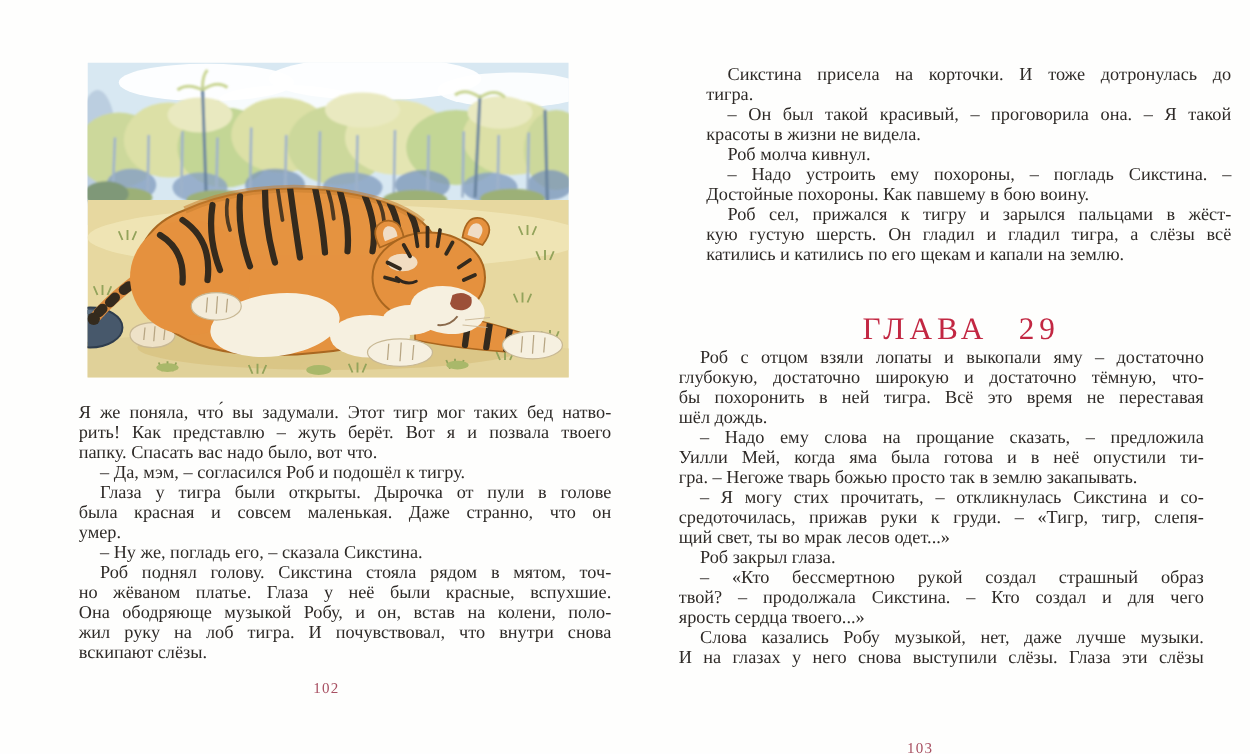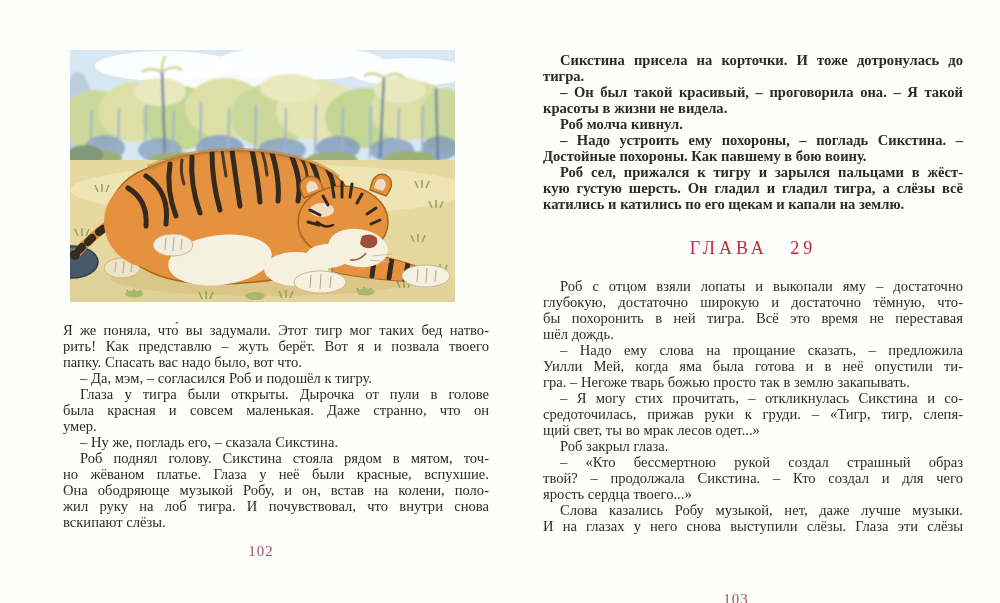--- a/index.html
+++ b/index.html
@@ -8,31 +8,31 @@
     font-family:"Liberation Serif","DejaVu Serif",serif;
     overflow:hidden;
   }
   .illo{position:absolute;left:70px;top:50px;width:385px;height:252px;}
   .illo svg{display:block;width:100%;height:100%;}
   .textblock{position:absolute;color:#2e2a27;font-size:14.6px;line-height:16px;}
   .textblock .line{text-align:justify;text-align-last:justify;height:16px;white-space:normal;}
   .textblock .line.last{text-align-last:left;}
   .textblock .line.indent{text-indent:17px;}
   .left-text{left:63px;top:322px;width:426px;}
-  .right-text-1{left:543px;top:52px;width:420px;font-weight:bold;}
+  .right-text-1{left:565px;top:52px;width:420px;}
   .right-text-2{left:543px;top:278px;width:420px;}
   .chapter{
-    position:absolute;left:543px;top:231px;width:420px;margin:0;
-    text-align:center;font-weight:400;font-size:18px;line-height:34px;
+    position:absolute;left:543px;top:231px;width:420px;margin:16px;
+    text-align:center;font-weight:400;font-size:25px;line-height:34px;
     letter-spacing:4px;word-spacing:14px;color:#c22742;
     font-family:"Liberation Serif","DejaVu Serif",serif;
   }
   .pagenum{
     position:absolute;top:543px;transform:translateX(-50%);
-    font-size:15px;letter-spacing:1px;color:#a85062;
+    font-size:12px;letter-spacing:1px;color:#a85062;
   }
   .left-num{left:261px;}
   .right-num{left:736px;margin-top:48px;}
 </style>
 </head>
 <body>
 
 <div class="spread">
 
   <div>

